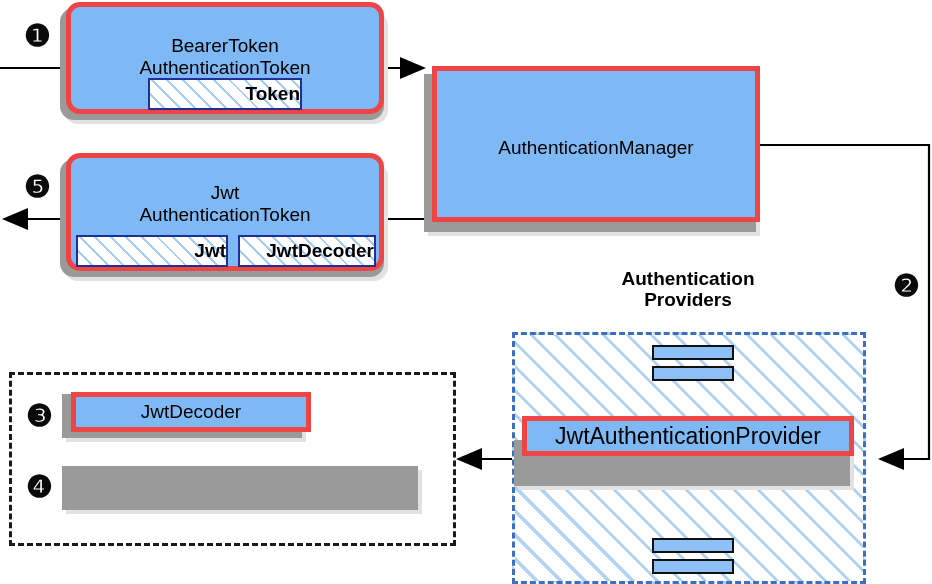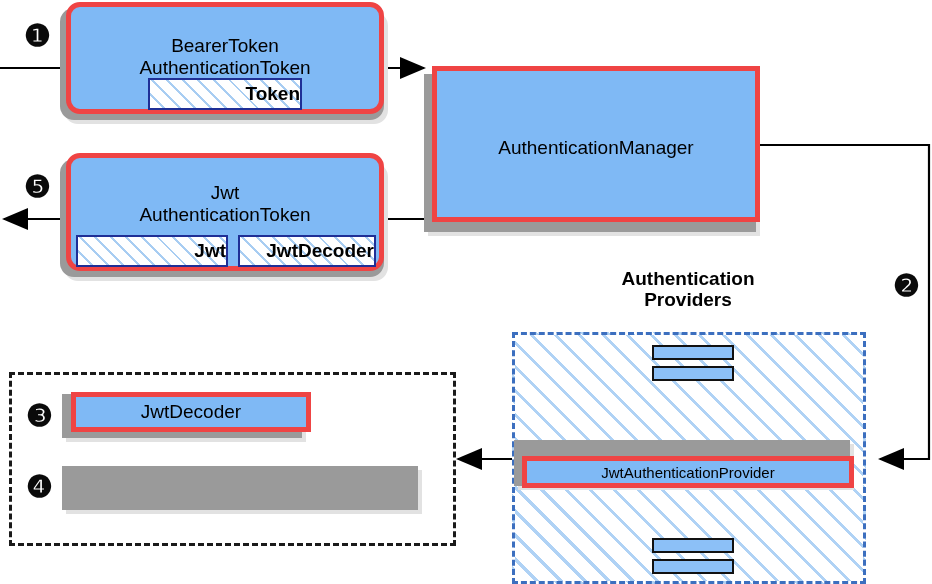--- a/index.html
+++ b/index.html
@@ -221,21 +221,21 @@
   <div class="dashed-blue" style="left:512px; top:332px; width:354px; height:252px;"></div>
 
   <div class="bar" style="left:652px; top:345px; width:82px; height:15px;"></div>
   <div class="bar" style="left:652px; top:366px; width:82px; height:15px;"></div>
 
   <div class="bar" style="left:652px; top:538px; width:82px; height:15px;"></div>
   <div class="bar" style="left:652px; top:559px; width:82px; height:15px;"></div>
 
   <div class="shadow2" style="left:518px; top:444px; width:336px; height:46px;"></div>
   <div class="shadow" style="left:514px; top:440px; width:336px; height:46px;"></div>
-  <div class="node" style="left:522px; top:456px; width:332px; height:32px; font-size:15px;">
+  <div class="node" style="left:522px; top:416px; width:332px; height:40px; font-size:23px;">
     <span>JwtAuthenticationProvider</span>
   </div>
 
   <div class="dashed-black" style="left:9px; top:372px; width:447px; height:174px;"></div>
 
   <div class="shadow2" style="left:66px; top:398px; width:240px; height:44px;"></div>
   <div class="shadow" style="left:62px; top:394px; width:240px; height:44px;"></div>
   <div class="node" style="left:71px; top:392px; width:240px; height:40px; font-size:19px;">
     <span>JwtDecoder</span>
   </div>

